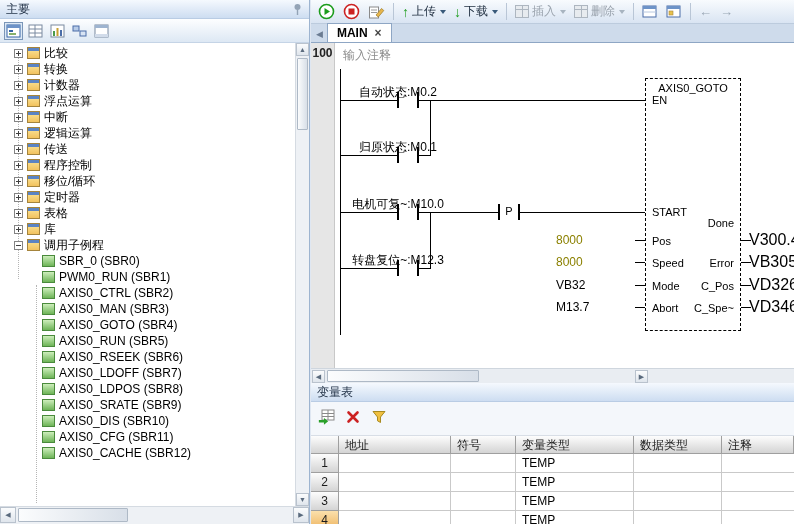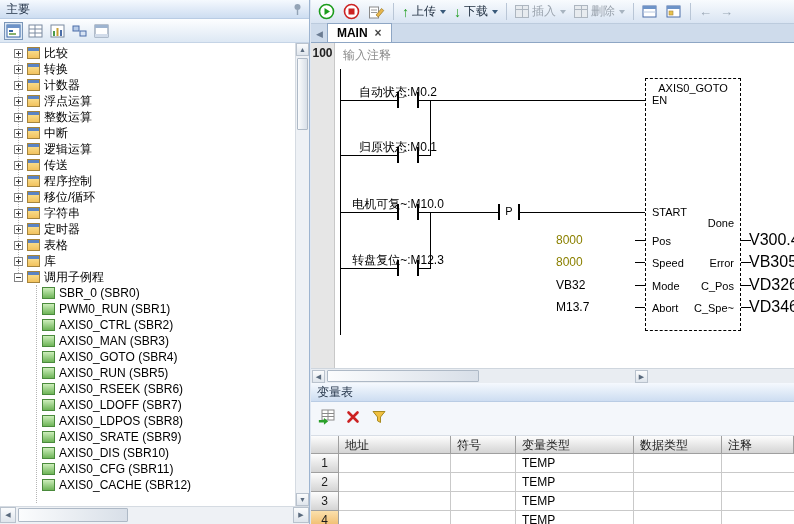--- a/index.html
+++ b/index.html
@@ -158,25 +158,20 @@
           <span>计数器</span>
         </div>
       <div class="titem">
           <span class="expander plus"></span>
           <span class="ticon cat"></span>
           <span>浮点运算</span>
         </div>
       <div class="titem">
           <span class="expander plus"></span>
           <span class="ticon cat"></span>
-          <span>整数运算</span>
-        </div>
-      <div class="titem">
-          <span class="expander plus"></span>
-          <span class="ticon cat"></span>
           <span>中断</span>
         </div>
       <div class="titem">
           <span class="expander plus"></span>
           <span class="ticon cat"></span>
           <span>逻辑运算</span>
         </div>
       <div class="titem">
           <span class="expander plus"></span>
           <span class="ticon cat"></span>
@@ -184,25 +179,20 @@
         </div>
       <div class="titem">
           <span class="expander plus"></span>
           <span class="ticon cat"></span>
           <span>程序控制</span>
         </div>
       <div class="titem">
           <span class="expander plus"></span>
           <span class="ticon cat"></span>
           <span>移位/循环</span>
-        </div>
-      <div class="titem">
-          <span class="expander plus"></span>
-          <span class="ticon cat"></span>
-          <span>字符串</span>
         </div>
       <div class="titem">
           <span class="expander plus"></span>
           <span class="ticon cat"></span>
           <span>定时器</span>
         </div>
       <div class="titem">
           <span class="expander plus"></span>
           <span class="ticon cat"></span>
           <span>表格</span>

